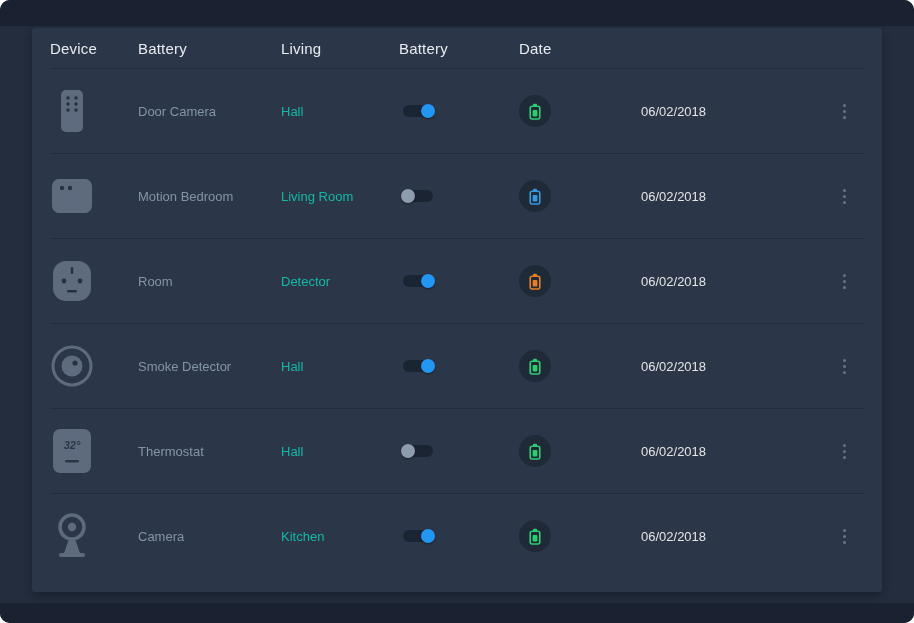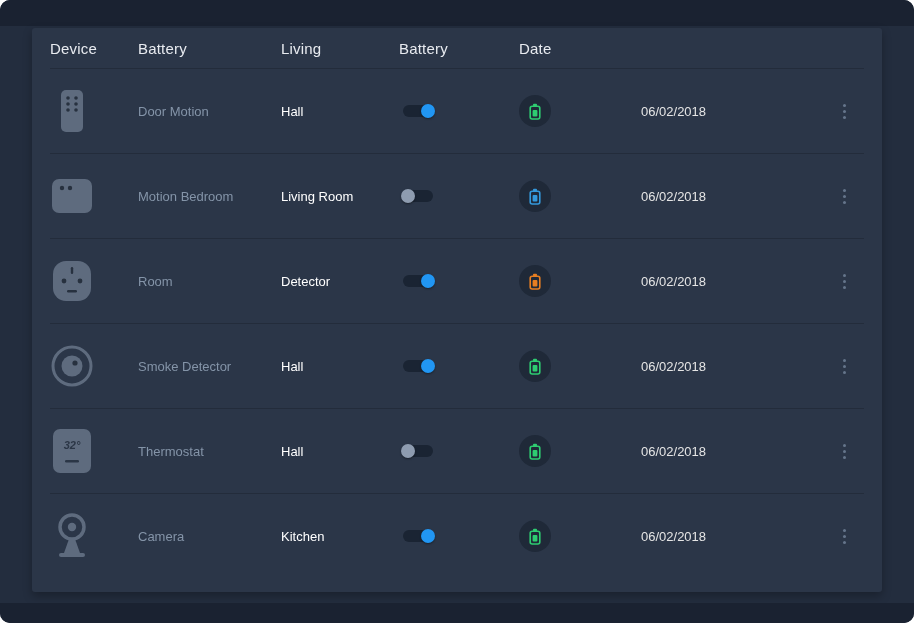--- a/index.html
+++ b/index.html
@@ -5,21 +5,21 @@
   html,body{margin:0;padding:0;background:#ffffff;font-family:"Liberation Sans","DejaVu Sans",sans-serif;}
   .window{position:relative;width:914px;height:623px;background:#232d3e;border-radius:10px;overflow:hidden;margin:0 auto;}
   .topbar{height:26px;background:#1a2231;}
   .bottombar{position:absolute;left:0;right:0;bottom:0;height:20px;background:#1a2231;}
   .panel{margin:2px 32px 0;background:#2b3648;border-radius:3px;box-shadow:0 4px 10px rgba(0,0,0,.28);padding:0 18px 14px;}
   .grid{display:grid;grid-template-columns:88px 143px 118px 120px 122px 1fr 40px;align-items:center;}
   .table-header{height:40px;}
   .table-header .hcell{color:#e8ebf0;font-size:15px;letter-spacing:.2px;}
   .row{height:84px;border-top:1px solid rgba(0,0,0,.18);}
   .cell{font-size:13px;color:#8494a8;}
-  .cell.location{color:#ffffff;}
+  .cell.location{color:#14b8a6;}
   .cell.date{color:#e5e5e5;}
   .icon-cell{display:flex;align-items:center;}
   .device-icon{display:inline-flex;width:44px;height:48px;align-items:flex-start;justify-content:center;font-style:italic;}
   
   .status-cell{display:flex;align-items:center;}
   .toggle{position:relative;display:inline-block;width:30px;height:12px;border-radius:6px;background:#1a2433;cursor:pointer;margin-left:4px;}
   .toggle .knob{position:absolute;top:-1px;width:14px;height:14px;border-radius:50%;box-shadow:0 1px 2px rgba(0,0,0,.4);}
   .toggle[data-state="on"] .knob{right:-2px;background:#2196f3;}
   .toggle[data-state="off"] .knob{left:-2px;background:#8e9cb0;}
   
@@ -57,21 +57,21 @@
             <rect x="11" y="3" width="22" height="42" rx="5" fill="#5e6b7e"></rect>
             <circle cx="18" cy="11" r="1.8" fill="#27313f"></circle>
               <circle cx="26" cy="11" r="1.8" fill="#27313f"></circle>
             <circle cx="18" cy="17" r="1.8" fill="#27313f"></circle>
               <circle cx="26" cy="17" r="1.8" fill="#27313f"></circle>
             <circle cx="18" cy="23" r="1.8" fill="#27313f"></circle>
               <circle cx="26" cy="23" r="1.8" fill="#27313f"></circle>
           </svg>
         </span>
       </div>
-      <div class="cell name">Door Motion</div>
+      <div class="cell name">Door Camera</div>
       <div class="cell location">Hall</div>
       <div class="cell status-cell">
         <span class="toggle" data-state="on">
             <span class="knob"></span>
           </span>
       </div>
       <div class="cell battery-cell">
         <span class="battery-badge" data-level="green">
           <svg width="12" height="17" viewBox="0 0 12 17">
               <rect x="4" y="0.8" width="4" height="2.4" rx="1" fill="currentColor"></rect>

